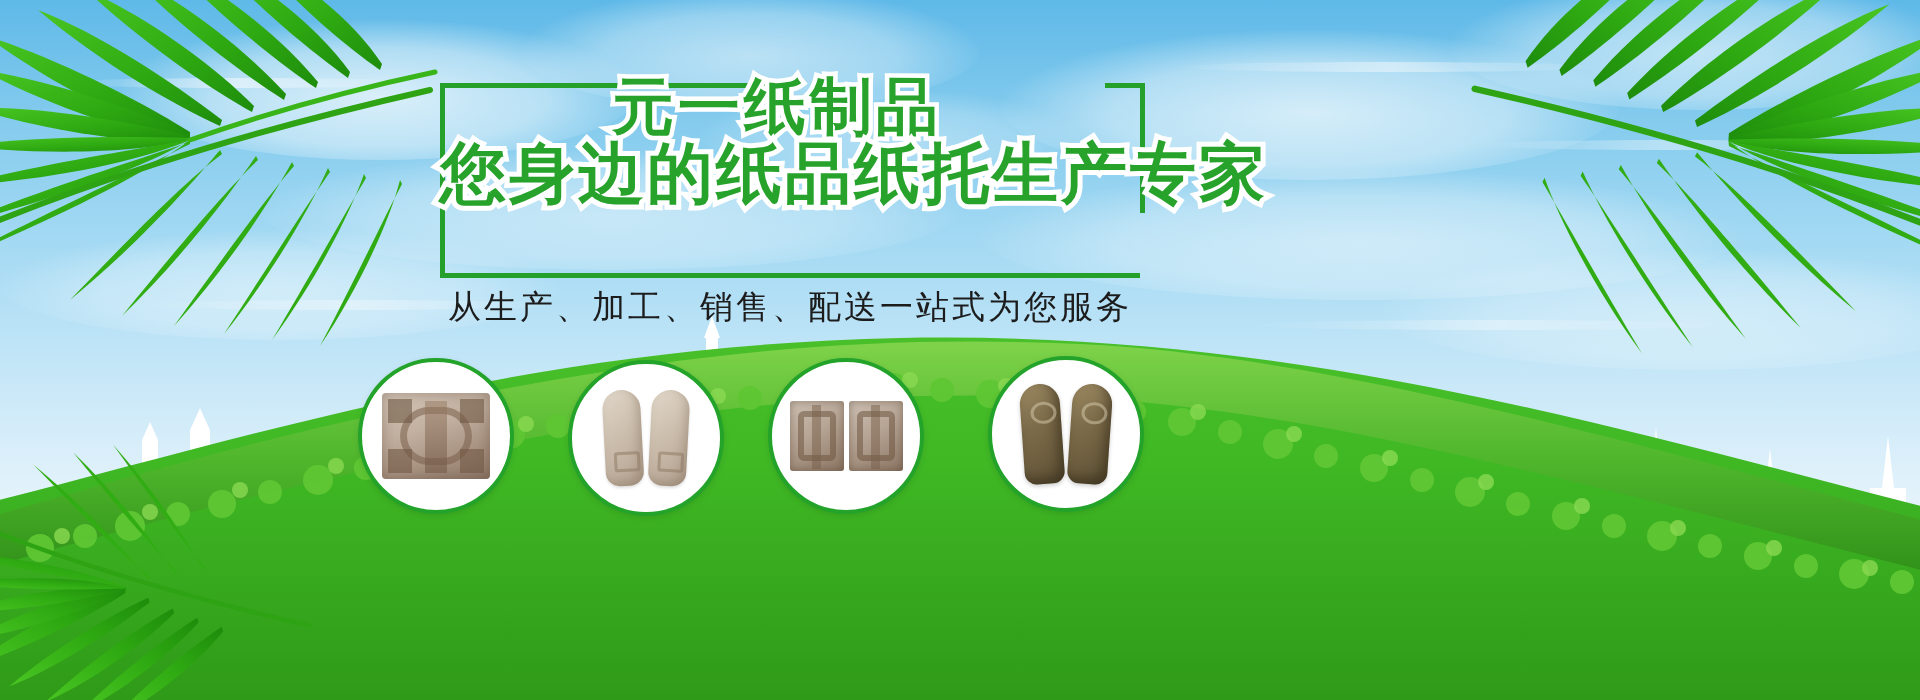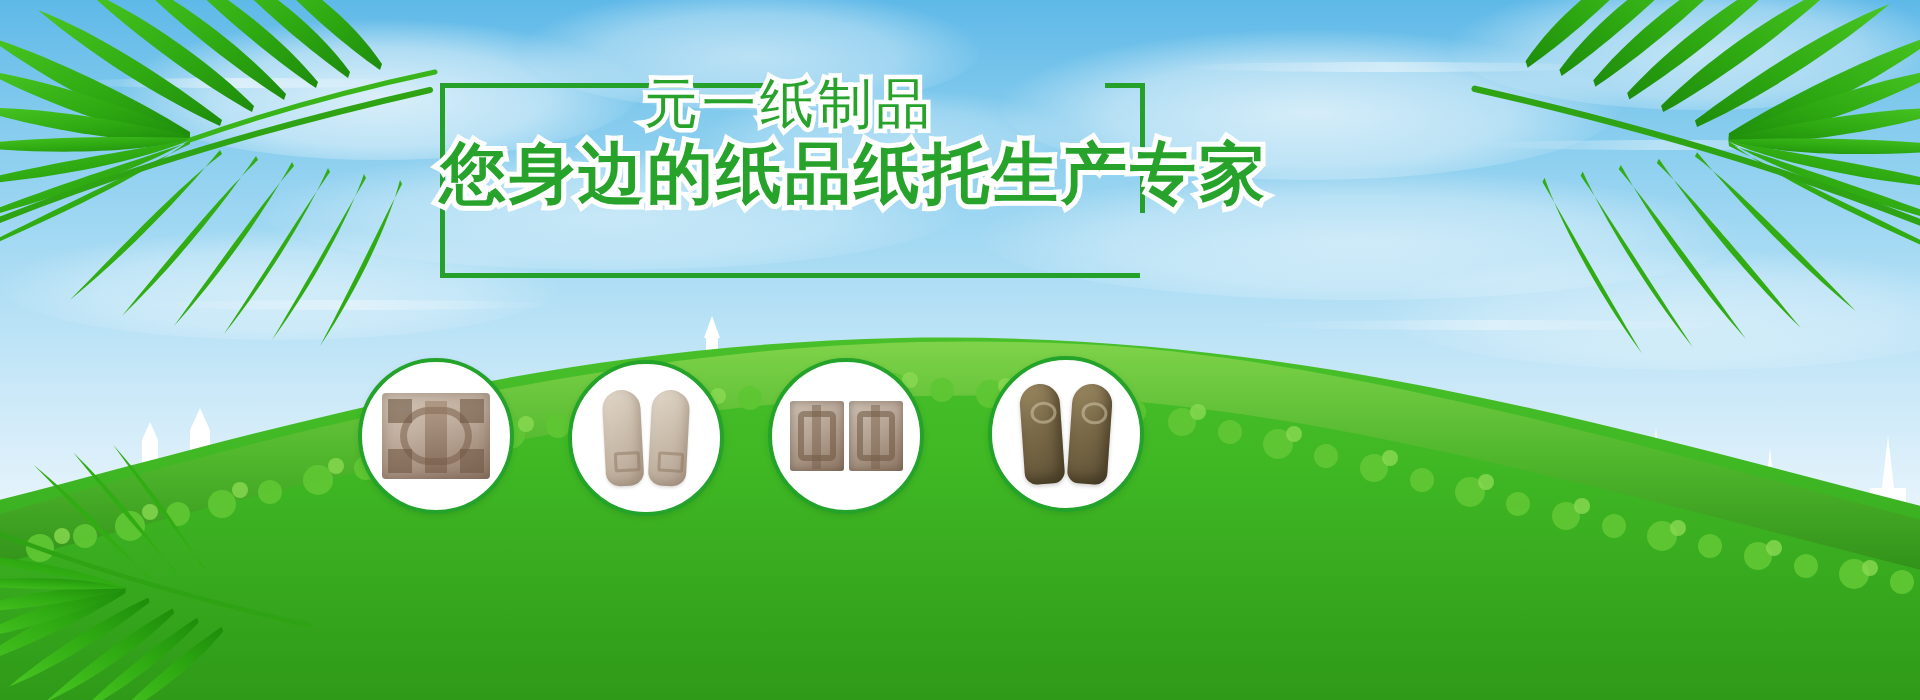--- a/index.html
+++ b/index.html
@@ -48,22 +48,22 @@
 
   
   .headline-wrap{position:absolute;left:440px;top:88px;width:700px;height:190px;}
   .frame{position:absolute;inset:0;border:5px solid #25a02a;border-top:none;border-right:none;}
   .frame:before{content:"";position:absolute;left:-5px;top:-5px;width:330px;height:5px;background:#25a02a;}
   .frame:after{content:"";position:absolute;right:-5px;top:-5px;width:5px;height:130px;background:#25a02a;}
   .frame-right-top{position:absolute;right:-5px;top:-5px;width:40px;height:5px;background:#25a02a;}
   .frame-bottom-right{position:absolute;right:-5px;bottom:-5px;width:5px;height:0px;background:#25a02a;}
 
   .title1{
-    position:absolute;left:204px;top:-12px;
-    font-size:54px;line-height:1;font-weight:normal;letter-spacing:4px;
+    position:absolute;left:172px;top:-12px;
+    font-size:62px;line-height:1;font-weight:bold;letter-spacing:4px;
     color:#27a32c;
     -webkit-text-stroke:9px #ffffff;paint-order:stroke fill;
     text-shadow:0 0 2px rgba(255,255,255,.9);
     white-space:nowrap;
   }
   .title2{
     position:absolute;left:0px;top:52px;width:700px;text-align:center;
     font-size:66px;line-height:1;font-weight:bold;letter-spacing:3px;
     color:#27a32c;
     -webkit-text-stroke:10px #ffffff;paint-order:stroke fill;
@@ -376,20 +376,21 @@
 
   <div class="headline-wrap">
     <div class="frame">
       <div class="frame-right-top"></div>
       <div class="frame-bottom-right"></div>
     </div>
     <div class="title1">元一纸制品</div>
     <div class="title2">您身边的纸品纸托生产专家</div>
   </div>
 
+  <div class="subtitle">从生产、加工、销售、配送一站式为您服务</div>
 
   <div class="circles">
 
     <div class="pcircle pc1">
       <div class="inner">
         <div class="tray">
           <div class="traycorner tc1"></div>
             <div class="traycorner tc2"></div>
           <div class="traycorner tc3"></div>
             <div class="traycorner tc4"></div>

